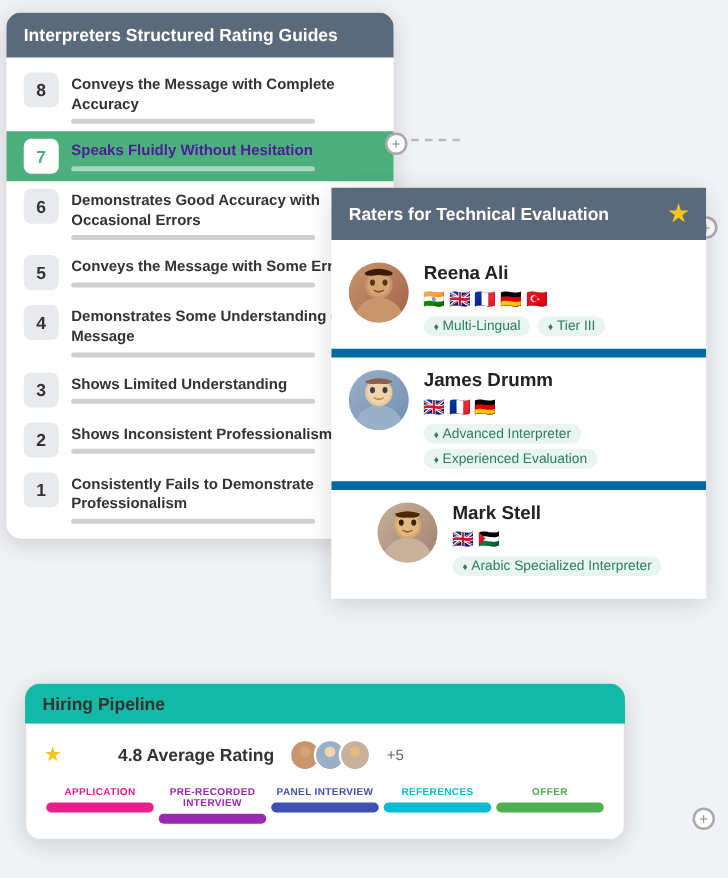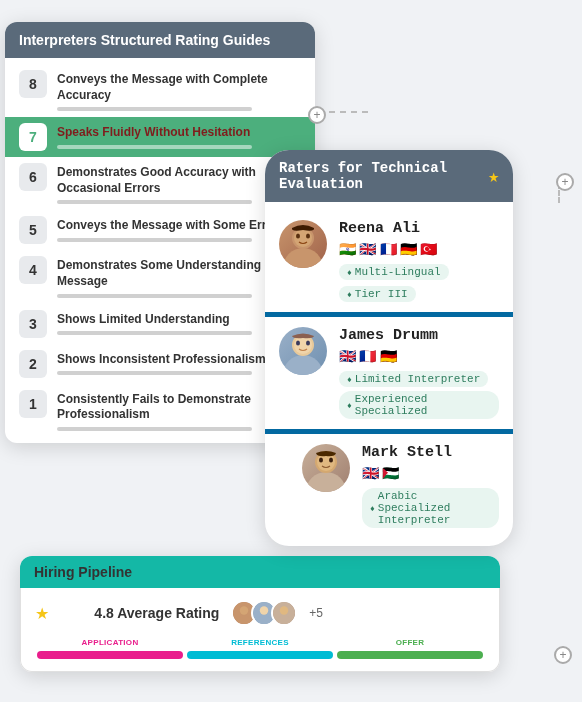--- a/index.html
+++ b/index.html
@@ -20,21 +20,20 @@
       position: absolute;
     }
 
     
     .rating-card {
       top: 10px;
       left: 5px;
       width: 310px;
       border-radius: 12px;
       overflow: hidden;
-      margin-top: 12px;
     }
     .rating-card-header {
       background: #5a6a7a;
       color: #fff;
       padding: 10px 14px;
       font-size: 14px;
       font-weight: 600;
     }
     .rating-list {
       padding: 6px 0;
@@ -70,41 +69,40 @@
       padding-top: 2px;
     }
     .rating-title {
       font-size: 12px;
       font-weight: 600;
       color: #333;
       margin-bottom: 4px;
       line-height: 1.3;
     }
     .rating-row.active .rating-title {
-      color: #7f1d1d;
+      color: #4c1d95;
     }
     .rating-bar {
       height: 4px;
       border-radius: 2px;
       background: #d0d0d0;
       width: 80%;
     }
     .rating-row.active .rating-bar {
       background: rgba(255,255,255,0.5);
     }
 
     
     .raters-card {
       top: 150px;
       left: 265px;
-      width: 248px;
-      border-radius: 24px;
+      width: 300px;
+      border-radius: 0;
       overflow: hidden;
       z-index: 10;
-      font-family: Liberation Mono, monospace;
     }
     .raters-header {
       background: #5a6a7a;
       color: #fff;
       padding: 10px 14px;
       font-size: 14px;
       font-weight: 600;
       display: flex;
       align-items: center;
       justify-content: space-between;
@@ -114,21 +112,21 @@
       font-size: 18px;
     }
     .raters-list {
       padding: 8px 0;
     }
     .rater-row {
       display: flex;
       align-items: flex-start;
       padding: 10px 14px;
       gap: 12px;
-      border-bottom: 5px solid #0369a1;
+      border-bottom: 7px solid #0369a1;
     }
     .rater-row:last-child {
       border-bottom: none;
       margin-left: 23px;
     }
     .avatar {
       width: 48px;
       height: 48px;
       border-radius: 50%;
       flex-shrink: 0;
@@ -418,24 +416,24 @@
         </svg>
       </div>
       <div class="rater-info">
         <div class="rater-name">James Drumm</div>
         <div class="flag-row">
           <span class="flag">🇬🇧</span>
           <span class="flag">🇫🇷</span>
           <span class="flag">🇩🇪</span>
         </div>
         <div class="tag-row">
-          <span class="tag">Limited Interpreter</span>
+          <span class="tag">Advanced Interpreter</span>
         </div>
         <div class="tag-row" style="margin-top:4px;">
-          <span class="tag">Experienced Specialized</span>
+          <span class="tag">Experienced Evaluation</span>
         </div>
       </div>
     </div>
 
     <div class="rater-row">
       <div class="avatar avatar-mark">
         <svg viewBox="0 0 48 48" xmlns="http://www.w3.org/2000/svg" class="face-mark">
           <circle cx="24" cy="48" r="20" fill="#c8b09a"></circle>
           <circle cx="24" cy="18" r="11" fill="#d4a870"></circle>
           <circle cx="24" cy="18" r="9" fill="#e0b880"></circle>
@@ -491,20 +489,28 @@
             </svg>
         </div>
       </div>
       <span class="plus-count">+5</span>
     </div>
     <div class="pipeline-stages">
       <div class="stage stage-app">
         <div class="stage-label">APPLICATION</div>
         <div class="stage-bar"></div>
       </div>
+      <div class="stage stage-pre">
+        <div class="stage-label">PRE-RECORDED INTERVIEW</div>
+        <div class="stage-bar"></div>
+      </div>
+      <div class="stage stage-panel">
+        <div class="stage-label">PANEL INTERVIEW</div>
+        <div class="stage-bar"></div>
+      </div>
       <div class="stage stage-ref">
         <div class="stage-label">REFERENCES</div>
         <div class="stage-bar"></div>
       </div>
       <div class="stage stage-offer">
         <div class="stage-label">OFFER</div>
         <div class="stage-bar"></div>
       </div>
     </div>
   </div>

